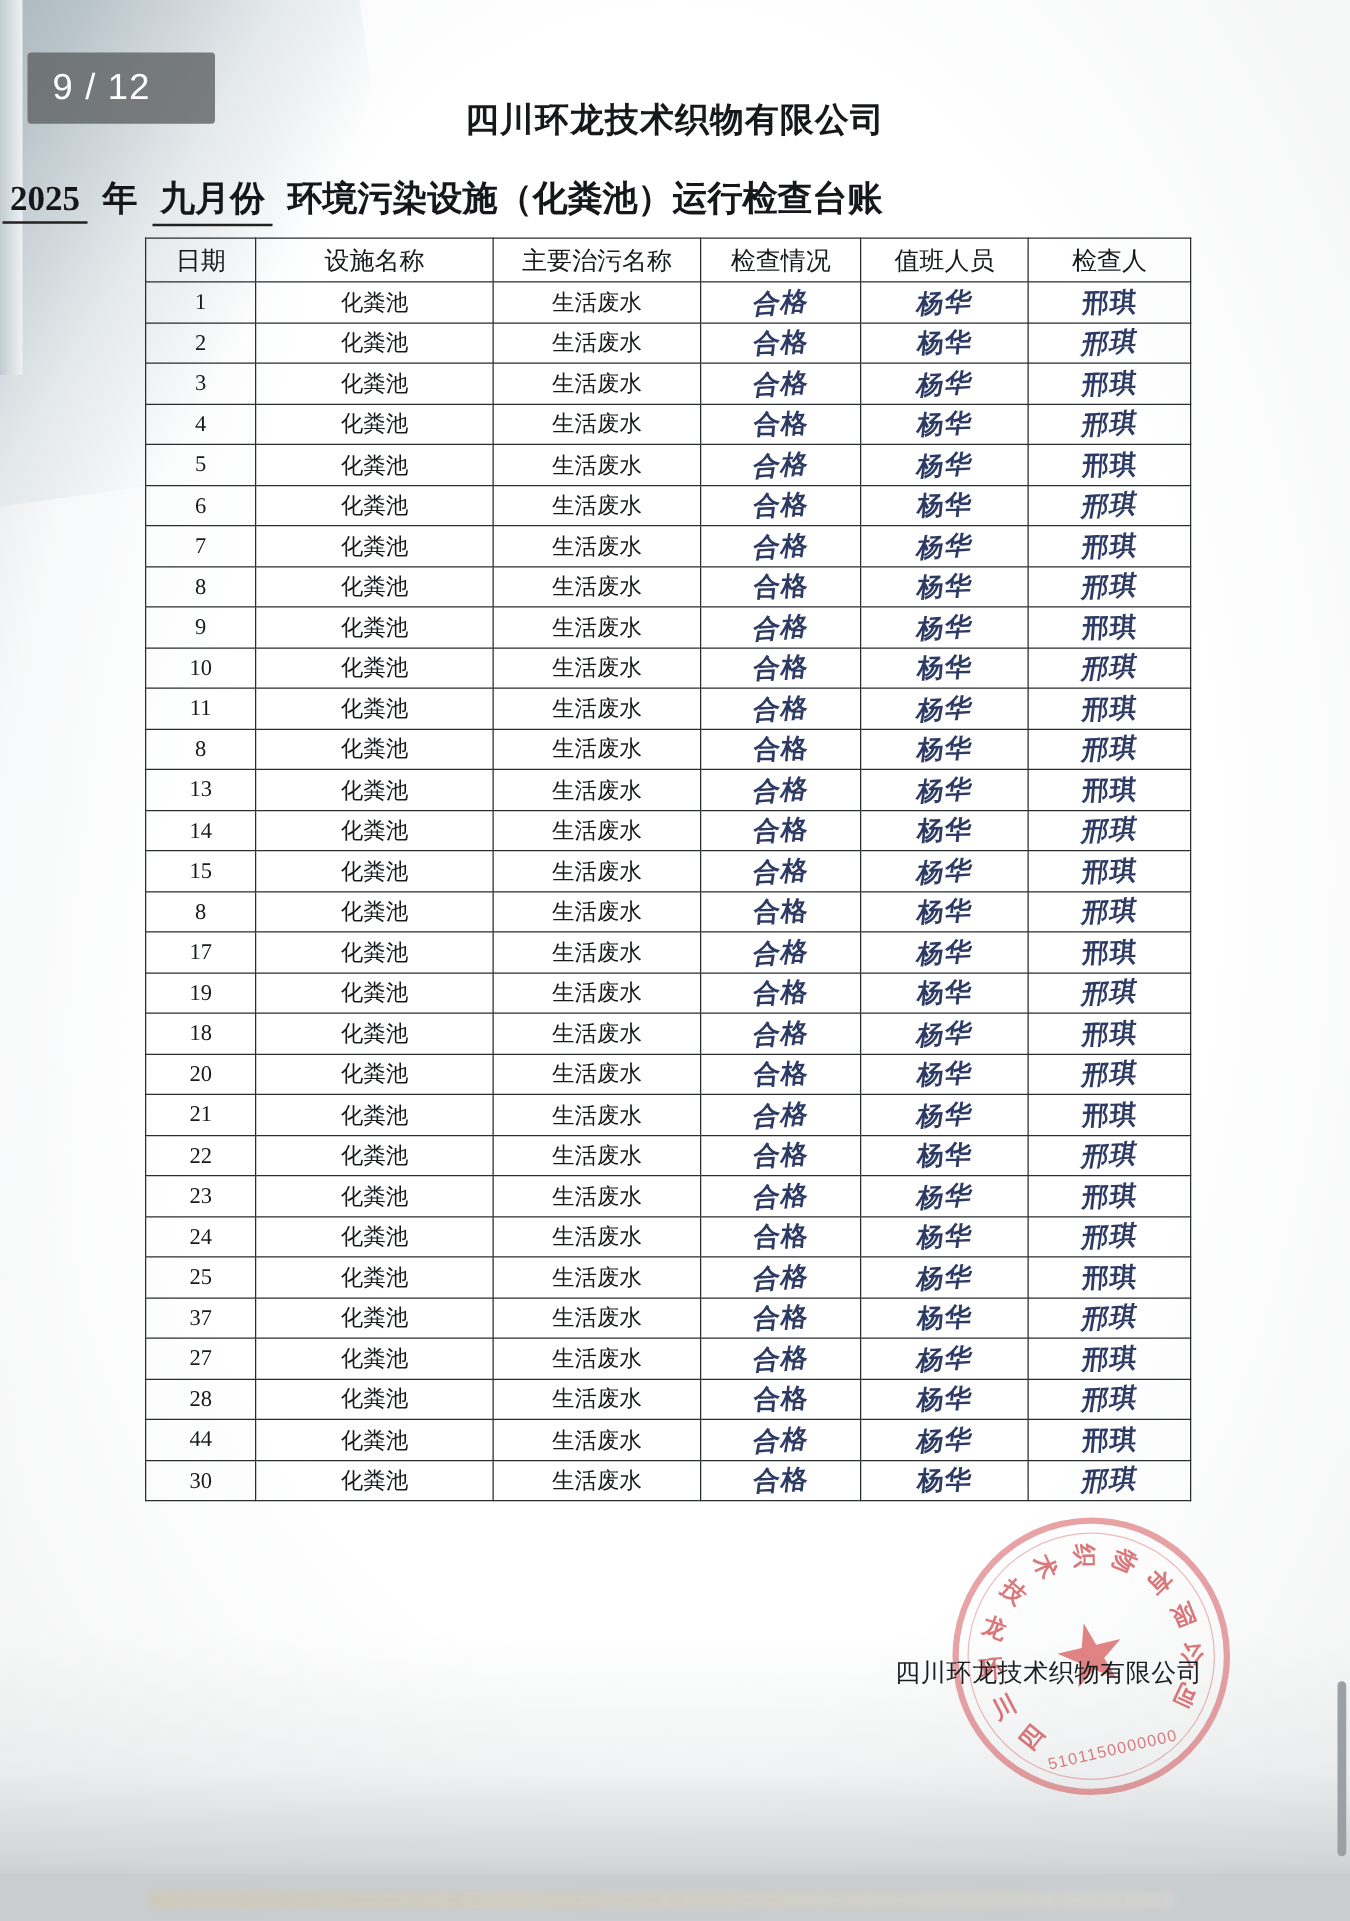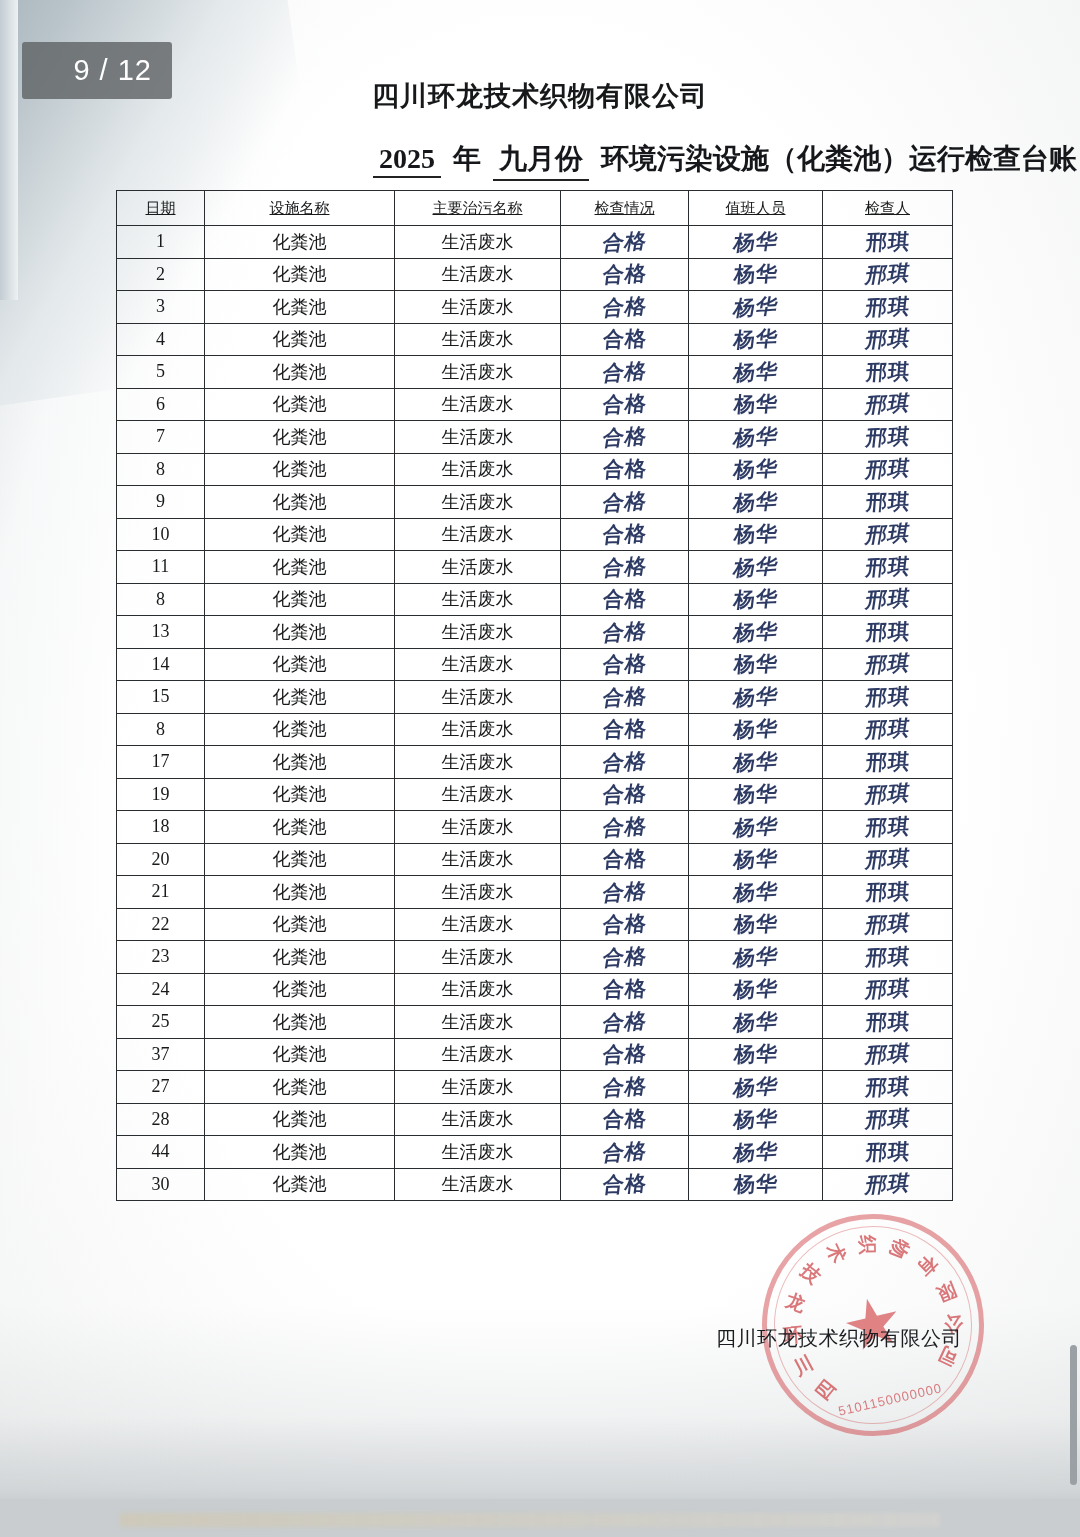--- a/index.html
+++ b/index.html
@@ -79,21 +79,21 @@
     position: absolute;
     left: 22px;
     top: 42px;
     min-width: 110px;
     padding: 12px 20px;
     background: rgba(96,100,102,0.82);
     color: #ffffff;
     font-family: "Liberation Sans", sans-serif;
     font-size: 29px;
     letter-spacing: 1px;
-    text-align: right;
+    text-align: left;
     border-radius: 3px;
     z-index: 40;
   }
 
   
   #scrollbar-track {
     position: absolute;
     right: 3px;
     top: 0;
     width: 7px;
@@ -125,21 +125,21 @@
     text-align: center;
     font-size: 27px;
     font-weight: bold;
     letter-spacing: 1px;
     color: #16181a;
   }
   .form-title {
     position: absolute;
     left: 0; top: 140px;
     width: 1080px;
-    text-align: right;
+    text-align: left;
     color: #15171a;
     font-size: 28px;
     font-weight: bold;
     white-space: nowrap;
   }
   .form-title .yr,
   .form-title .mo {
     display: inline-block;
     border-bottom: 2px solid #222;
     padding: 0 6px 1px 6px;
@@ -166,23 +166,22 @@
     height: 31.5px;
     text-align: center;
     vertical-align: middle;
     font-size: 18px;
     color: #17191b;
     padding: 0;
     overflow: hidden;
   }
   table.ledger th {
     font-weight: normal;
-    font-size: 15px;
+    font-size: 20px;
     height: 34px;
-    text-decoration: underline;
   }
   col.c-date   { width: 88px; }
   col.c-fac    { width: 190px; }
   col.c-poll   { width: 166px; }
   col.c-status { width: 128px; }
   col.c-duty   { width: 134px; }
   col.c-insp   { width: 130px; }
 
   td.date-cell { font-size: 18px; font-family: "Liberation Serif", serif; }
 

